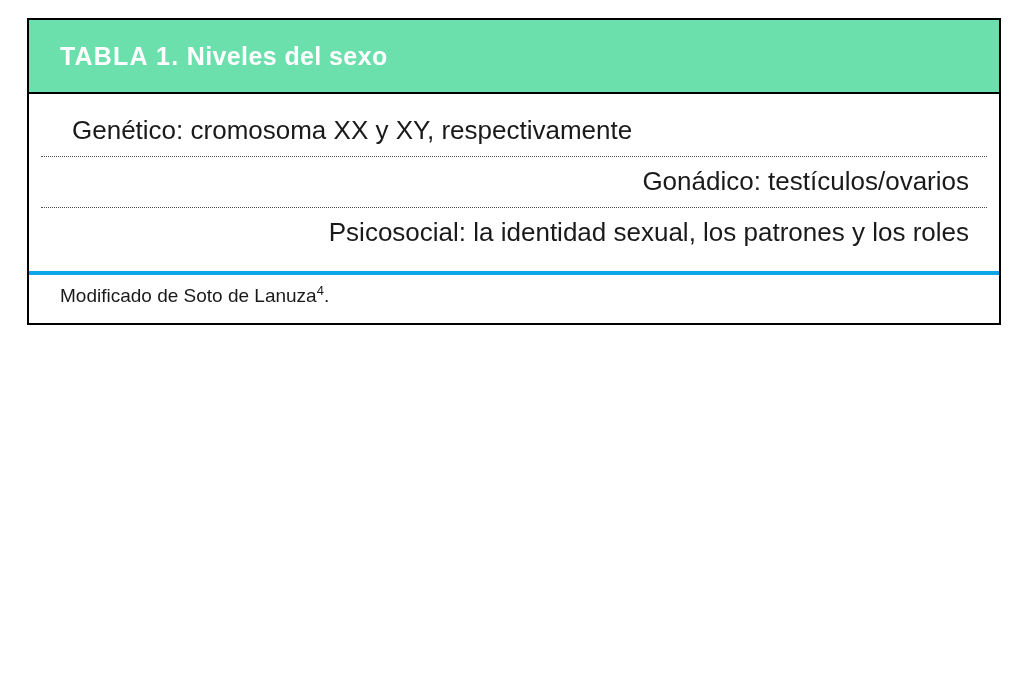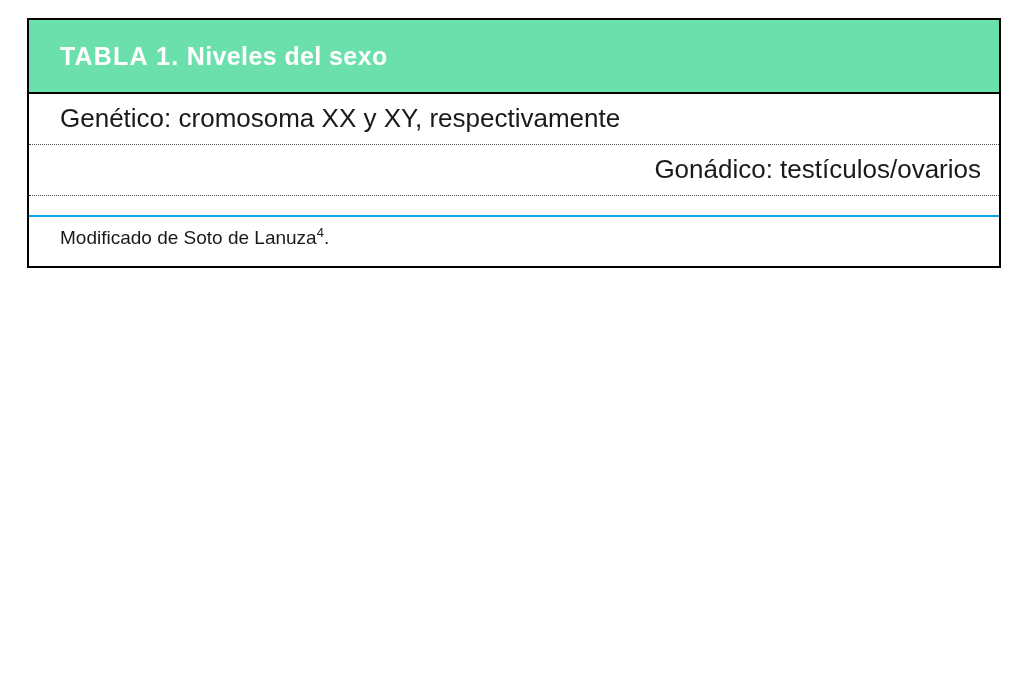--- a/index.html
+++ b/index.html
@@ -49,21 +49,21 @@
     font-weight: bold;
     letter-spacing: 0.4px;
     line-height: 1;
     white-space: nowrap;
   }
   .caption-text .tbl-word { letter-spacing: 1.2px; }
 
   
   .rows {
     padding: 0;
-    margin: 0;
+    margin: 12px;
     list-style: none;
   }
   .row {
     position: relative;
     padding: 9px 18px 10px 31px;
     font-size: 26px;
     line-height: 1.20;
     color: #1a1a1a;
     font-family: "Liberation Sans Narrow", "Liberation Sans", sans-serif;
     font-stretch: condensed;
@@ -72,21 +72,21 @@
     border-top: 1px dotted #4d4d4d;
     text-align: right;
   }
   .row .cont {
     display: block;
     padding-left: 28px;
   }
 
   
   .footnote {
-    border-top: 2px solid #0ea5e9;
+    border-top: 4px solid #0ea5e9;
     padding: 10px 18px 16px 31px;
     font-size: 19px;
     line-height: 1.2;
     color: #1a1a1a;
     font-family: "Liberation Sans", sans-serif;
   }
   .footnote sup {
     font-size: 0.68em;
     vertical-align: super;
     line-height: 0;
@@ -106,20 +106,21 @@
     </div>
 
     <ul class="rows">
       <li class="row">
         <span>Genético: cromosoma XX y XY, respectivamente</span>
       </li>
       <li class="row">
         <span>Gonádico: testículos/ovarios</span>
       </li>
       <li class="row">
+        <span>Psicosocial: la identidad sexual, los patrones y los roles</span>
       </li>
     </ul>
 
     <div class="footnote">
       <span>Modificado de Soto de Lanuza</span><sup>4</sup><span>.</span>
     </div>
 
   </div>
 
 </div>

